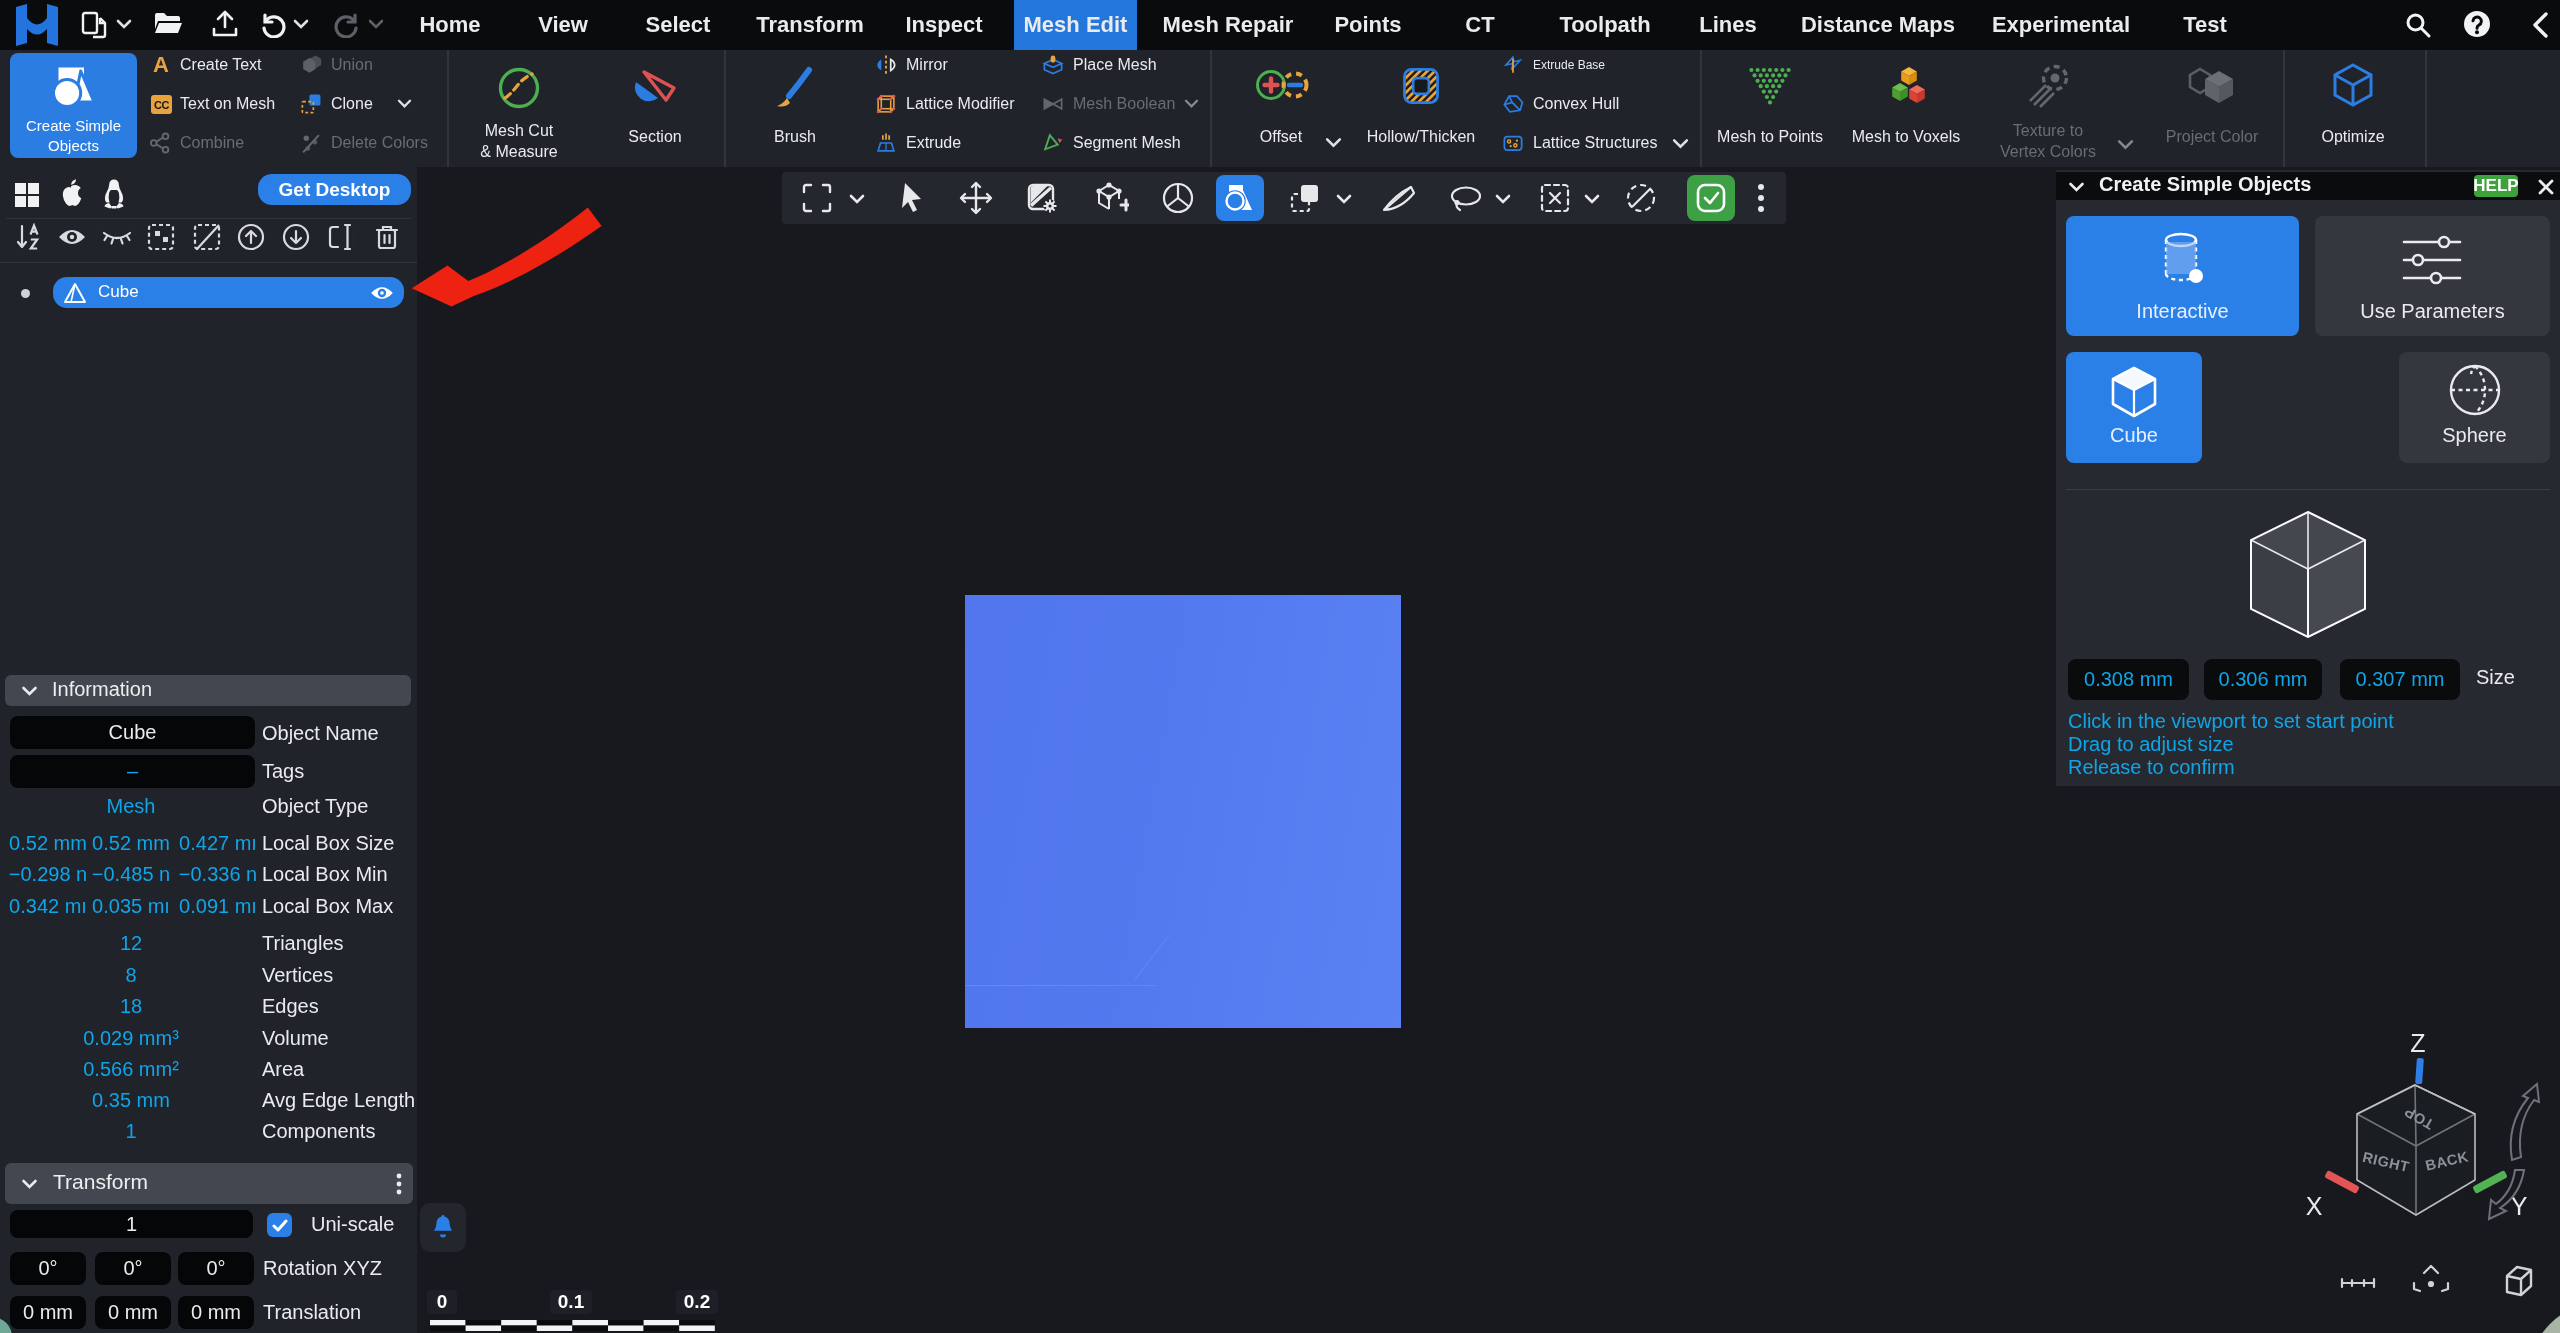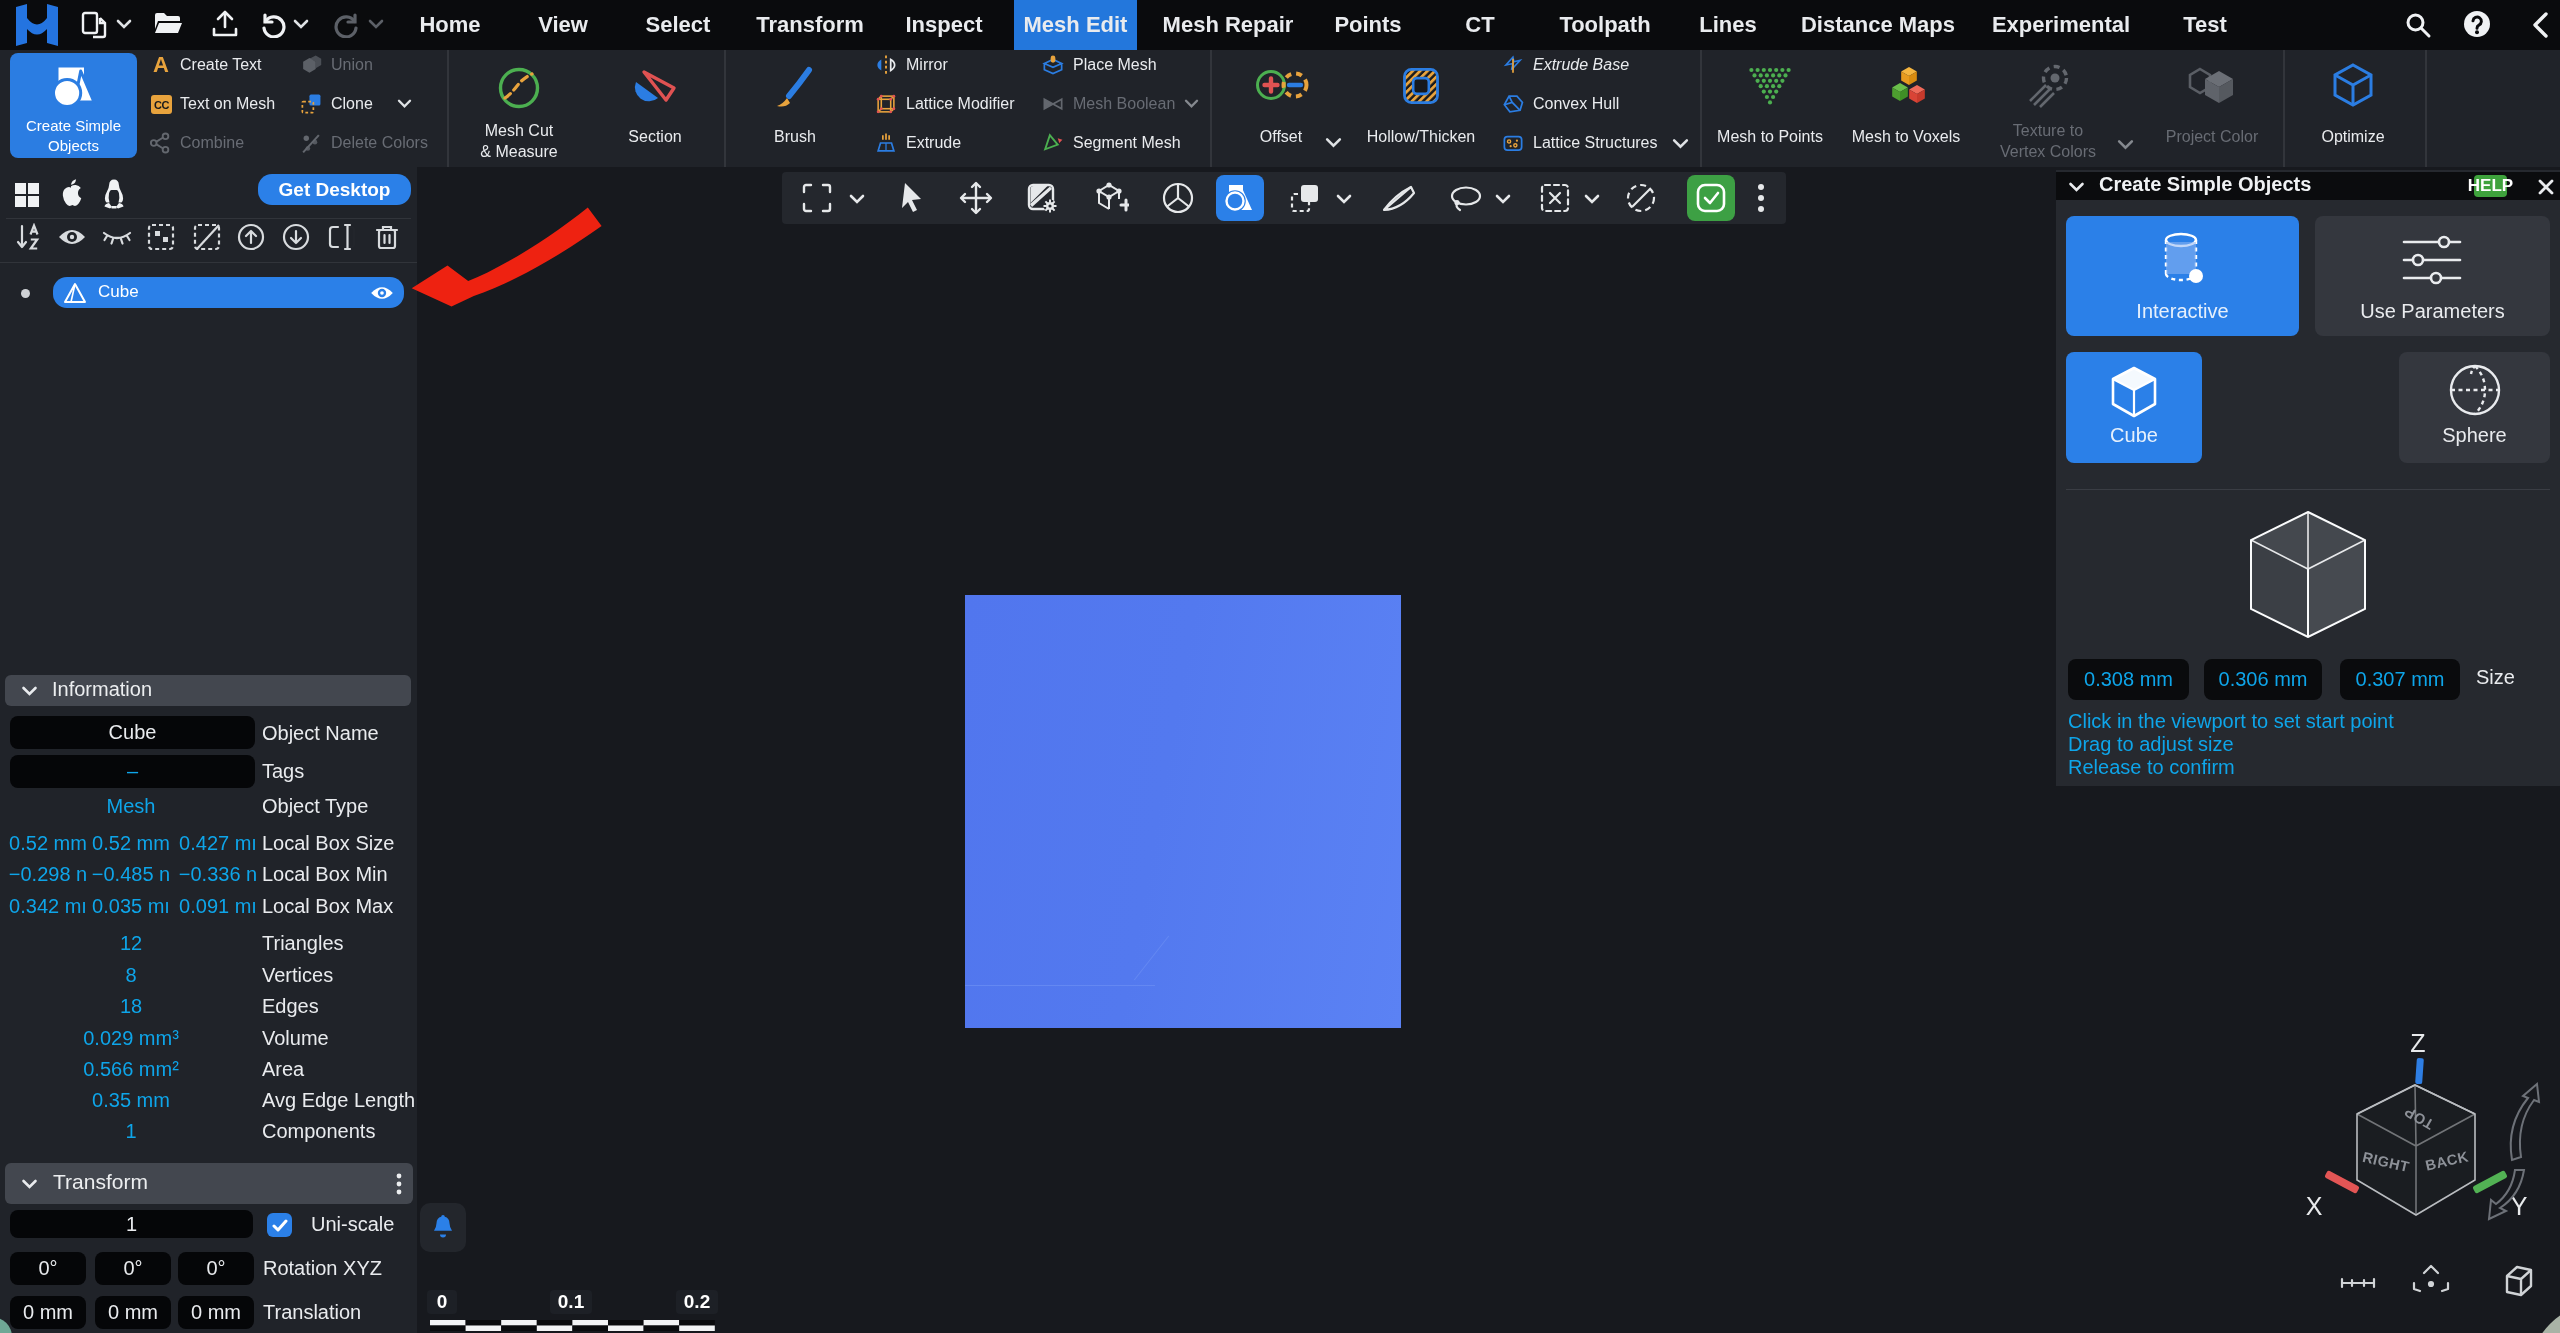--- a/index.html
+++ b/index.html
@@ -214,21 +214,21 @@
           </pattern>
         </defs>
   <rect x="4" y="4" width="38" height="38" rx="8" fill="url(#hatch)" stroke="#2b7de2" stroke-width="3.2"></rect>
   <rect x="14" y="14" width="18" height="18" rx="4" fill="#17191c" stroke="#2b7de2" stroke-width="3"></rect>
       </svg>
   <div class="abs txt" style="left:1341px;top:78px;width:160px;text-align:center;font-size:16px;">Hollow/Thicken</div>
   <svg class="abs" style="left:1502px;top:4px;" width="22" height="22" viewBox="0 0 28 28">
   <path d="M14 4 L5 14 L14 12 L12 20 L23 8 L15 10 Z" fill="none" stroke="#2b7de2" stroke-width="2"></path>
   <path d="M14 6 v18" stroke="#e8a33d" stroke-width="2.2"></path>
       </svg>
-  <div class="abs txt" style="left:1533px;top:2px;height:26px;display:flex;align-items:center;font-size:16px;font-style:italic;">Extrude Base</div>
+  <div class="abs txt" style="left:1533px;top:2px;height:26px;display:flex;align-items:center;font-size:12px;">Extrude Base</div>
   <svg class="abs" style="left:1502px;top:43px;" width="22" height="22" viewBox="0 0 28 28" fill="none" stroke="#2b7de2" stroke-width="2.2">
   <path d="M9 4 L19 4 L26 12 L23 22 L10 24 L3 15 Z"></path>
   <path d="M9 4 L13 12 L23 22 M13 12 L3 15"></path>
       </svg>
   <div class="abs txt" style="left:1533px;top:41px;height:26px;display:flex;align-items:center;font-size:16px;">Convex Hull</div>
   <svg class="abs" style="left:1502px;top:82px;" width="22" height="22" viewBox="0 0 28 28">
   <rect x="3" y="6" width="22" height="17" rx="4" fill="none" stroke="#2b7de2" stroke-width="2.2"></rect>
   <circle cx="9" cy="12" r="2" fill="none" stroke="#e8a33d" stroke-width="1.8"></circle>
   <circle cx="17" cy="17" r="2" fill="none" stroke="#e8a33d" stroke-width="1.8"></circle>
   <circle cx="19" cy="11" r="1.4" fill="#e8a33d"></circle>
@@ -610,21 +610,21 @@
 </svg>
   <div class="abs" style="left:2113px;top:1137px;width:136px;height:136px;border-radius:50%;background:#a9b3a6;"></div>
   </div>
 
   <div class="abs" id="rightpanel" style="left:2056px;top:170px;width:504px;height:616px;background:#26292f;">
   <div class="abs" style="left:0;top:2px;width:504px;height:28px;background:#0b0c0e;">
   <svg class="abs" style="left:12px;top:9px;" width="17" height="12" viewBox="0 0 16 12" fill="none" stroke="#e9ebee" stroke-width="2.6" stroke-linecap="round">
           <path d="M2 3 l6 6 l6 -6"></path>
         </svg>
   <div class="abs" style="left:43px;top:1px;font-size:20px;font-weight:bold;color:#f0f2f4;">Create Simple Objects</div>
-  <div class="abs ctr" style="left:418px;top:3px;width:33px;height:22px;background:#3ea23c;border-radius:4px;color:#fff;font-size:17px;font-weight:bold;">HELP</div>
+  <div class="abs ctr" style="left:418px;top:3px;width:44px;height:22px;background:#3ea23c;border-radius:4px;color:#fff;font-size:17px;font-weight:bold;">HELP</div>
   <svg class="abs" style="left:481px;top:6px;" width="18" height="18" viewBox="0 0 18 18" stroke="#e9ebee" stroke-width="2.8" stroke-linecap="round">
           <path d="M3 3 L15 15 M15 3 L3 15"></path>
         </svg>
 </div>
   <div class="abs" style="left:10px;top:46px;width:233px;height:120px;background:#2b80e8;border-radius:8px;">
   <svg class="abs" style="left:88px;top:12px;" width="58" height="64" viewBox="0 0 58 64">
     <ellipse cx="27" cy="12" rx="15" ry="6" fill="none" stroke="#fff" stroke-width="2.4"></ellipse>
     <path d="M12 12 V46 M42 12 V46" stroke="#fff" stroke-width="2.4" stroke-dasharray="4 3.5" fill="none"></path>
     <path d="M12 46 a15 6 0 0 0 30 0" fill="none" stroke="#fff" stroke-width="2.4" stroke-dasharray="4 3.5"></path>
     <path d="M12 14 h30 v32 h-30 z" fill="#8fb6f2" opacity="0.55"></path>

